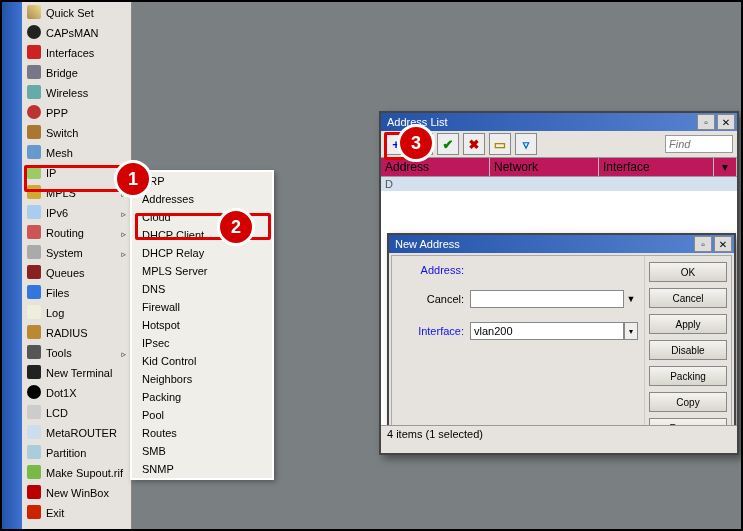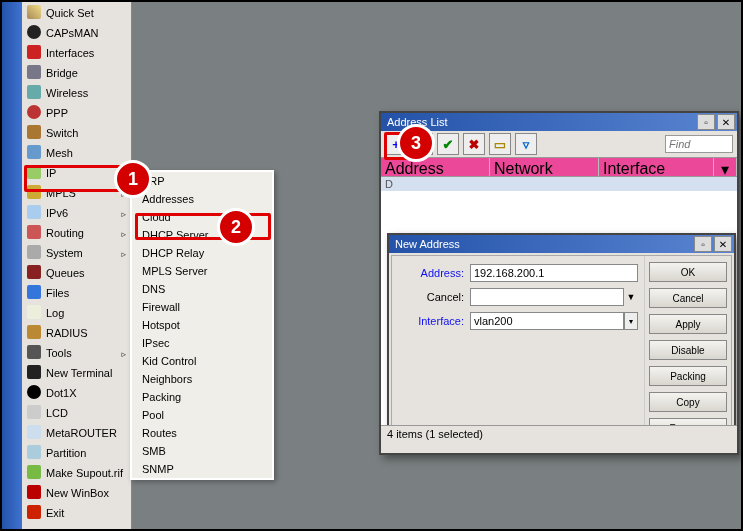--- a/index.html
+++ b/index.html
@@ -53,32 +53,32 @@
   .tb-btn{width:16px;height:14px;border:1px solid #888;background:#ddd;color:#000;font-size:10px;display:flex;align-items:center;justify-content:center;margin-left:2px;cursor:pointer;}
   .toolbar{height:26px;border-bottom:1px solid #999;display:flex;align-items:center;padding:0 4px;gap:4px;}
   .tbtn{width:20px;height:20px;border:1px solid #888;background:#eee;display:flex;align-items:center;justify-content:center;font-size:13px;font-weight:bold;cursor:pointer;}
   .tbtn.add{color:#00f;}
   .tbtn.rem{color:#b00;}
   .tbtn.en{color:#080;}
   .tbtn.dis{color:#b00;}
   .tbtn.com{color:#aa8800;}
   .tbtn.flt{color:#06c;}
   .findbox{margin-left:auto;width:60px;height:16px;border:1px solid #999;background:#fff;padding:0 3px;font-size:11px;color:#888;font-style:italic;}
-  .listhdr{height:18px;display:flex;border-bottom:1px solid #999;font-size:16px;background:#ec4899;}
+  .listhdr{height:18px;display:flex;border-bottom:1px solid #999;font-size:12px;background:#be185d;}
   .listhdr .col{border-right:1px solid #bbb;padding:2px 4px;}
   .listbody{height:248px;background:#fff;font-size:11px;overflow:hidden;position:relative;}
   .listbody .row{display:flex;padding:1px 4px;}
   .listbody .row.sel{background:#d4e0f0;}
   .statusbar{height:18px;border-top:1px solid #999;padding:2px 6px;font-size:11px;}
   
   .nadlg{position:absolute;left:6px;top:56px;width:345px;height:236px;background:#e6e3de;border:2px solid #444;box-shadow:4px 4px 8px rgba(0,0,0,.4);z-index:6;}
   .nadlg .inner{position:absolute;left:2px;top:20px;right:2px;bottom:2px;border:1px solid #aaa;display:flex;}
   .formarea{flex:1;padding:8px 6px;position:relative;}
   .btnarea{width:78px;padding:6px 4px;display:flex;flex-direction:column;gap:6px;border-left:1px solid #ccc;}
-  .formarea .ln{display:flex;align-items:center;margin-bottom:6px;}
+  .formarea .ln{display:flex;align-items:center;margin-bottom:14px;}
   .formarea .ln label{width:66px;text-align:right;padding-right:6px;font-size:11px;}
   .formarea .ln label.lnk{color:#11e;}
   .formarea .ln input{flex:1;height:16px;border:1px solid #888;background:#fff;font-size:11px;padding:0 3px;}
   .formarea .dd{width:12px;height:16px;border:1px solid #888;background:#eee;font-size:8px;display:flex;align-items:center;justify-content:center;cursor:pointer;}
   .formarea .tri{width:14px;text-align:center;font-size:9px;cursor:pointer;}
   .wbtn{height:20px;border:1px solid #888;background:linear-gradient(#f4f3ef,#d8d6ce);font-size:10px;cursor:pointer;}
 </style>
 </head>
 <body>
 
@@ -197,21 +197,21 @@
       <div class="nav-item">
         <span class="ico exit"></span>
         <span>Exit</span>
       </div>
     </div>
 
   <div class="submenu" id="submenu">
       <div class="sm-item">ARP</div>
       <div class="sm-item">Addresses</div>
       <div class="sm-item">Cloud</div>
-      <div class="sm-item">DHCP Server</div>
+      <div class="sm-item">DHCP Client</div>
       <div class="sm-item">DHCP Relay</div>
       <div class="sm-item">MPLS Server</div>
       <div class="sm-item">DNS</div>
       <div class="sm-item">Firewall</div>
       <div class="sm-item">Hotspot</div>
       <div class="sm-item">IPsec</div>
       <div class="sm-item">Kid Control</div>
       <div class="sm-item">Neighbors</div>
       <div class="sm-item">Packing</div>
       <div class="sm-item">Pool</div>
@@ -257,21 +257,20 @@
         <div class="titlebar">
           <span>New Address</span>
           <span class="tb-spacer"></span>
           <span class="tb-btn">▫</span>
           <span class="tb-btn">✕</span>
         </div>
         <div class="inner">
           <div class="formarea">
             <div class="ln">
               <label class="lnk">Address:</label>
-              <input value="192.168.200.1" style="">
             </div>
             <div class="ln">
               <label>Cancel:</label>
               <input value="" style="">
               <span class="tri">▼</span>
             </div>
             <div class="ln">
               <label class="lnk">Interface:</label>
               <input value="vlan200" style="">
               <span class="dd">▾</span>

